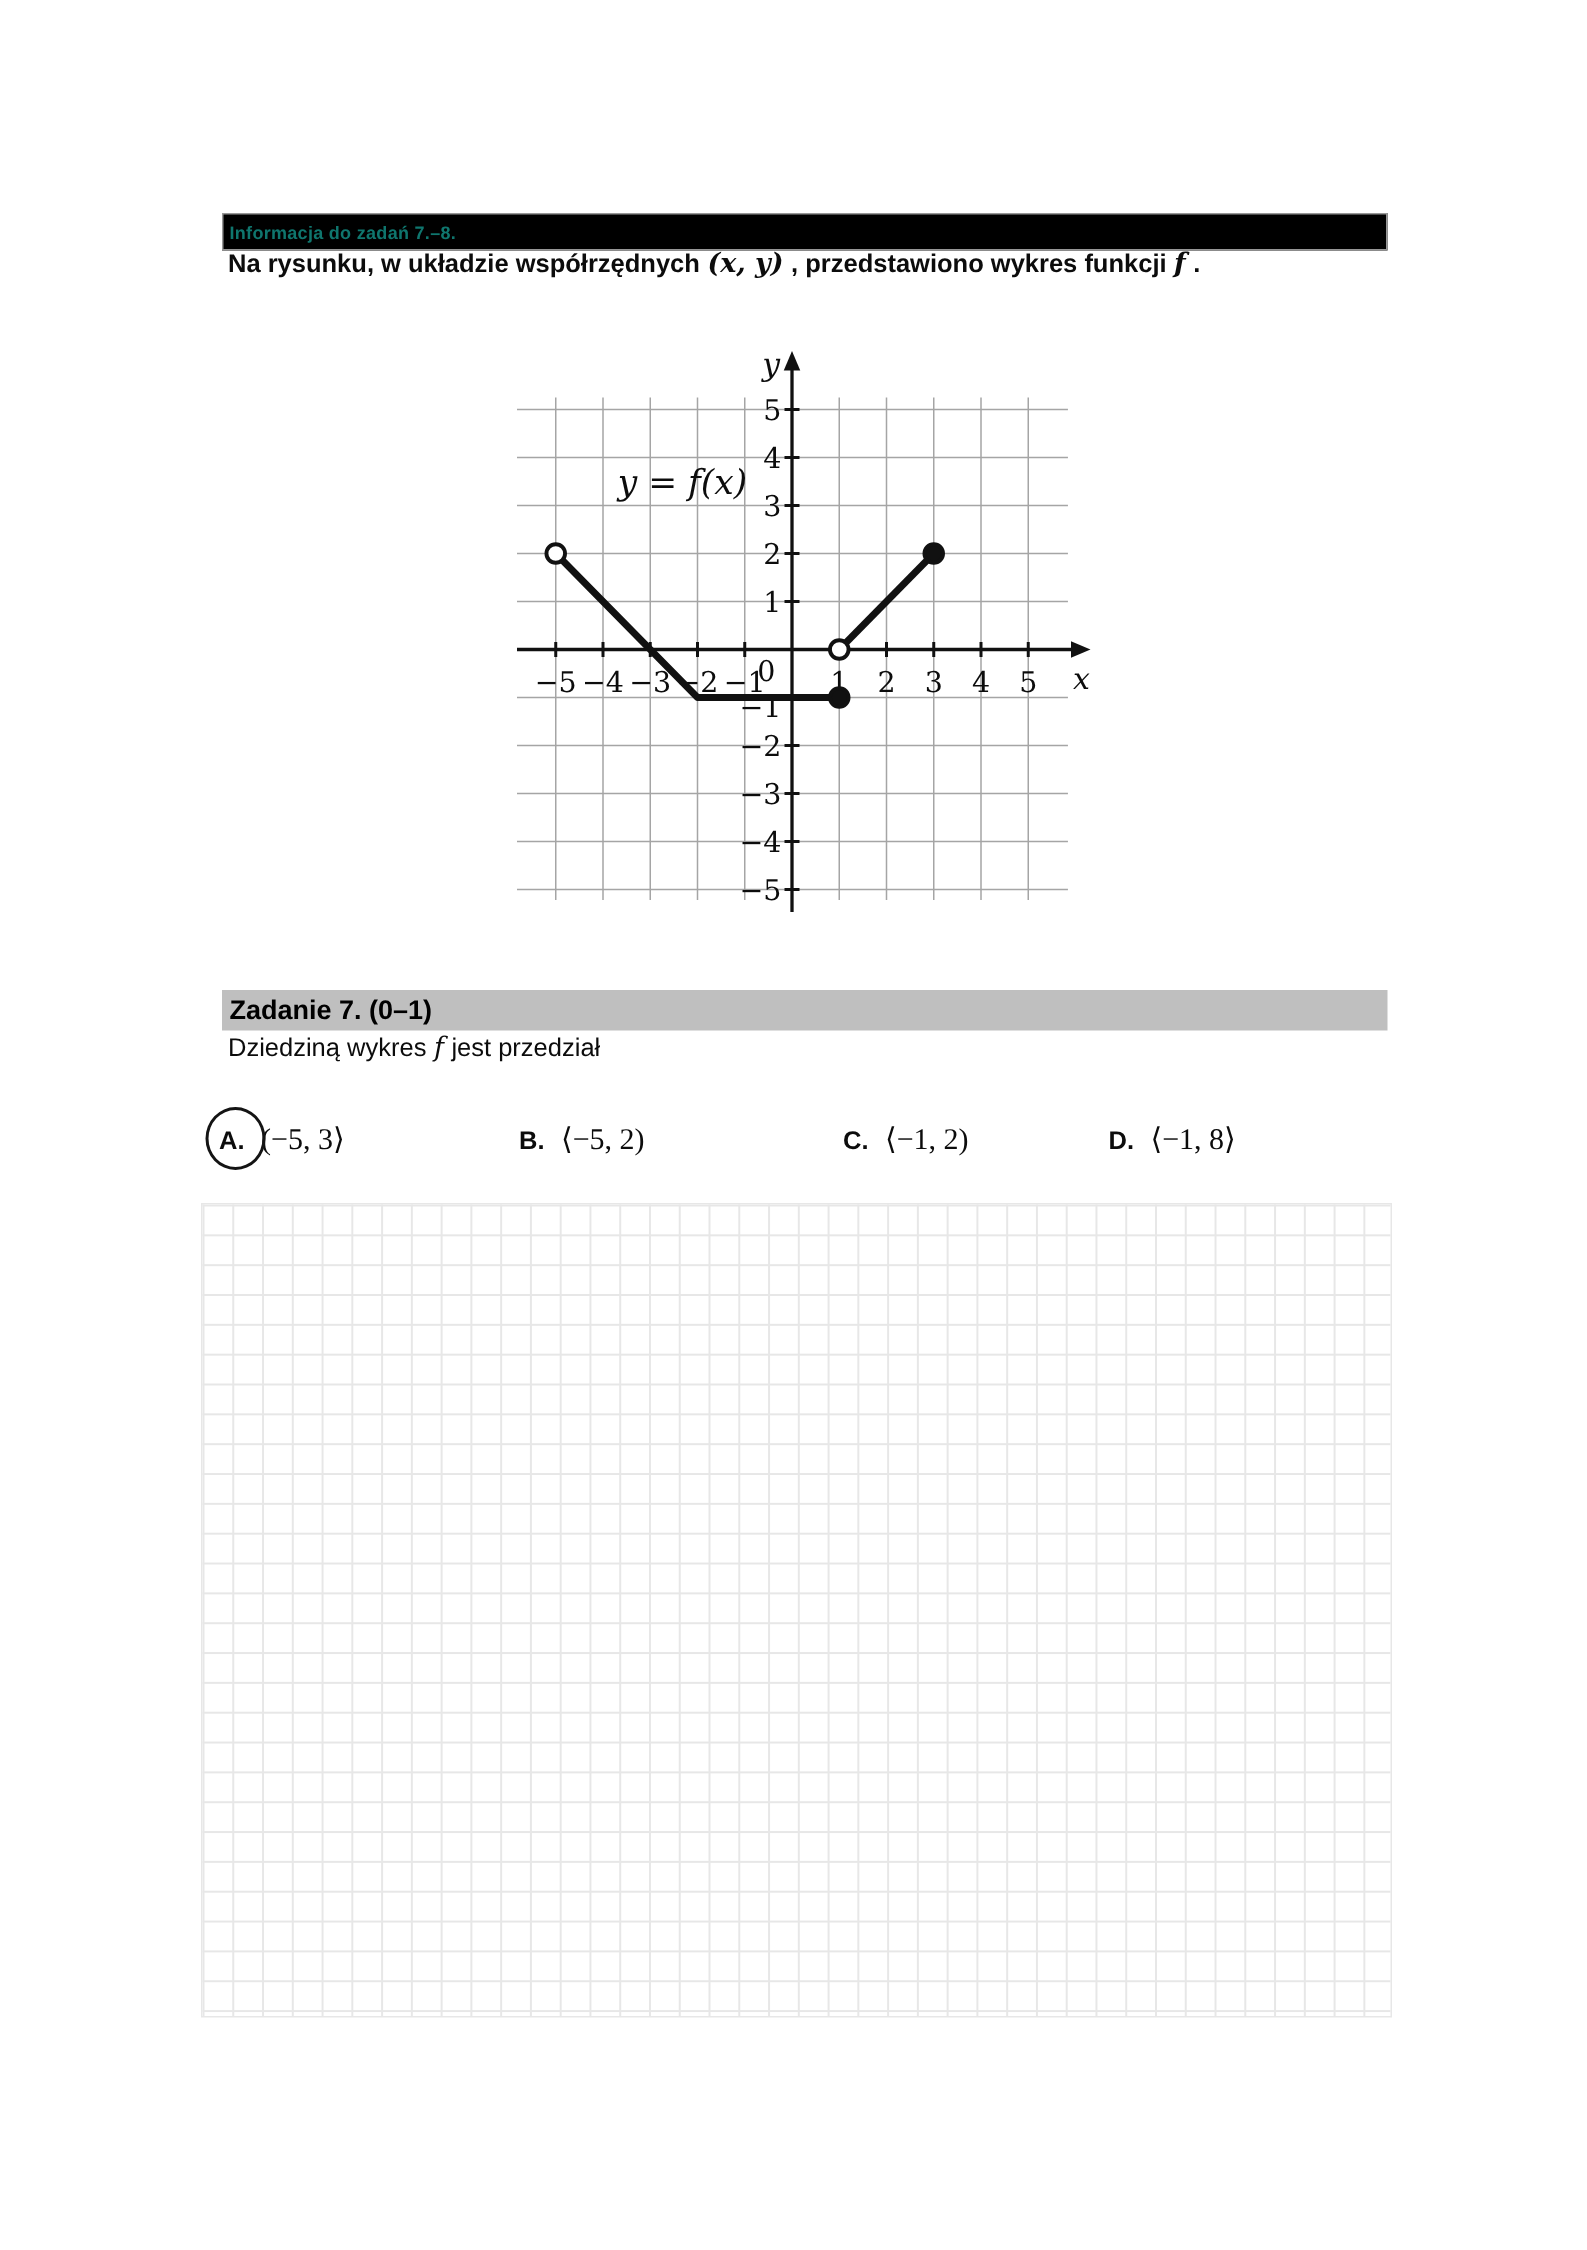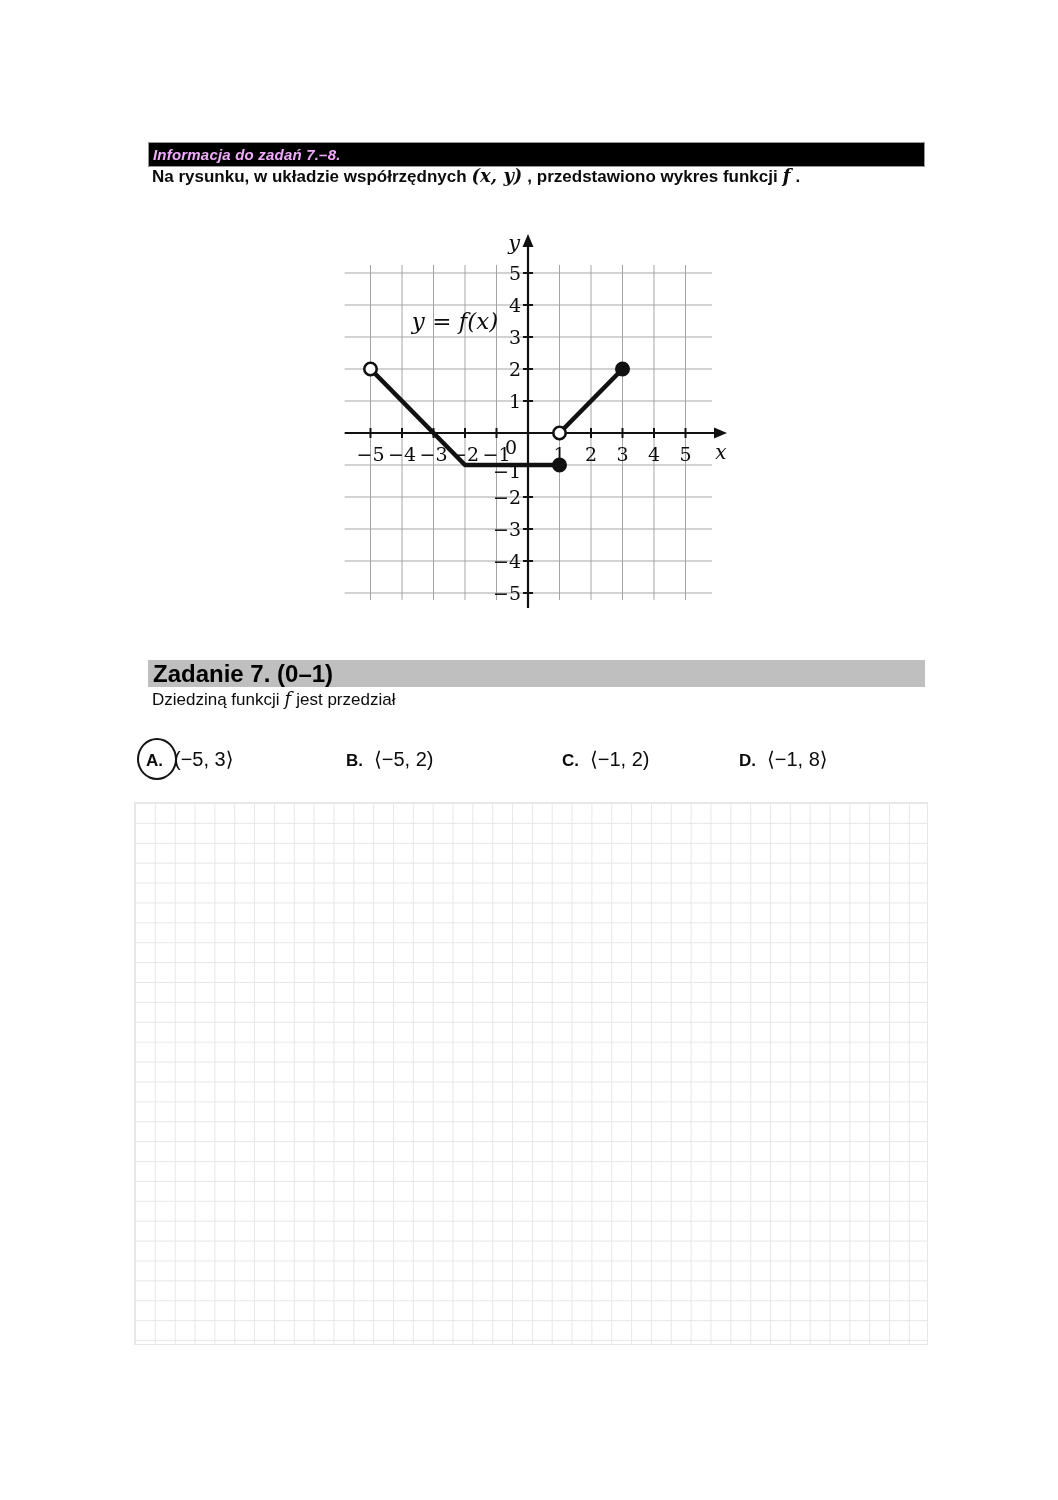--- a/index.html
+++ b/index.html
@@ -2,34 +2,34 @@
 <html><head>
 <meta charset="utf-8">
 <style>
   html,body{margin:0;padding:0;background:#ffffff;}
   .page{position:relative;width:1058px;height:1500px;background:#ffffff;overflow:hidden;
         font-family:"Liberation Sans",sans-serif;color:#0c0c0c;}
 
   .info-bar{position:absolute;left:148px;top:142px;width:777px;height:25px;
             background:#000;border:1px solid #979797;box-sizing:border-box;
             display:flex;align-items:center;}
-  .info-bar span{color:#f0abfc;font-weight:bold;font-size:15px;padding-left:4px;letter-spacing:.2px;font-style:italic;}
+  .info-bar span{color:#0f766e;font-weight:bold;font-size:12px;padding-left:4px;letter-spacing:.2px;}
 
   .desc{position:absolute;left:152px;top:163px;width:780px;font-size:17px;line-height:26px;margin:0;font-weight:bold;}
   .math{font-family:"DejaVu Serif","Liberation Serif",serif;font-style:italic;font-size:18px;margin:0 5px;}
 
   .task-bar{position:absolute;left:148px;top:660px;width:777px;height:27px;
             background:#bfbfbf;display:flex;align-items:center;box-sizing:border-box;}
-  .task-bar span{color:#000;font-weight:bold;font-size:24px;padding-left:5px;}
+  .task-bar span{color:#000;font-weight:bold;font-size:18px;padding-left:5px;}
 
   .prompt{position:absolute;left:152px;top:686px;width:700px;font-size:17px;line-height:26px;margin:0;}
 
   .option{position:absolute;top:747px;white-space:nowrap;}
   .opt-label{font-weight:bold;font-size:17px;}
-  .opt-value{font-family:Liberation Sans, sans-serif;font-size:20px;margin-left:11px;}
+  .opt-value{font-family:Liberation Serif, serif;font-size:20px;margin-left:11px;}
   .answer-circle{position:absolute;left:-9px;top:-9px;width:36px;height:38px;
                  border:2.5px solid #141414;border-radius:50%;}
 
   .grid-paper{position:absolute;left:134px;top:802px;width:794px;height:543px;
       background-image:
         linear-gradient(to right,#e7e7e7 1px,transparent 1px),
         linear-gradient(to bottom,#e7e7e7 1px,transparent 1px);
       background-size:19.85px 19.9px;
       border:1px solid #e7e7e7;box-sizing:border-box;}
 
@@ -121,21 +121,21 @@
       <circle cx="30.5" cy="141" r="6.2" fill="#ffffff" stroke="#111" stroke-width="2.6"></circle>
       <circle cx="219.5" cy="237" r="6.2" fill="#111" stroke="#111" stroke-width="2.6"></circle>
       <circle cx="219.5" cy="205" r="6.2" fill="#ffffff" stroke="#111" stroke-width="2.6"></circle>
       <circle cx="282.5" cy="141" r="6.2" fill="#111" stroke="#111" stroke-width="2.6"></circle>
     </svg>
 
   <div class="task-bar">
     <span>Zadanie 7. (0–1)</span>
   </div>
 
-  <p class="prompt"><span>Dziedziną funkcji</span><span class="math">f</span><span>jest przedział</span></p>
+  <p class="prompt"><span>Dziedziną wykres</span><span class="math">f</span><span>jest przedział</span></p>
 
   <div class="option" style="left:146px">
     <span class="answer-circle"></span>
     <span class="opt-label">A.</span><span class="opt-value">(−5, 3⟩</span>
   </div>
   <div class="option" style="left:346px">
     <span class="opt-label">B.</span><span class="opt-value">⟨−5, 2)</span>
   </div>
   <div class="option" style="left:562px">
     <span class="opt-label">C.</span><span class="opt-value">⟨−1, 2)</span>

